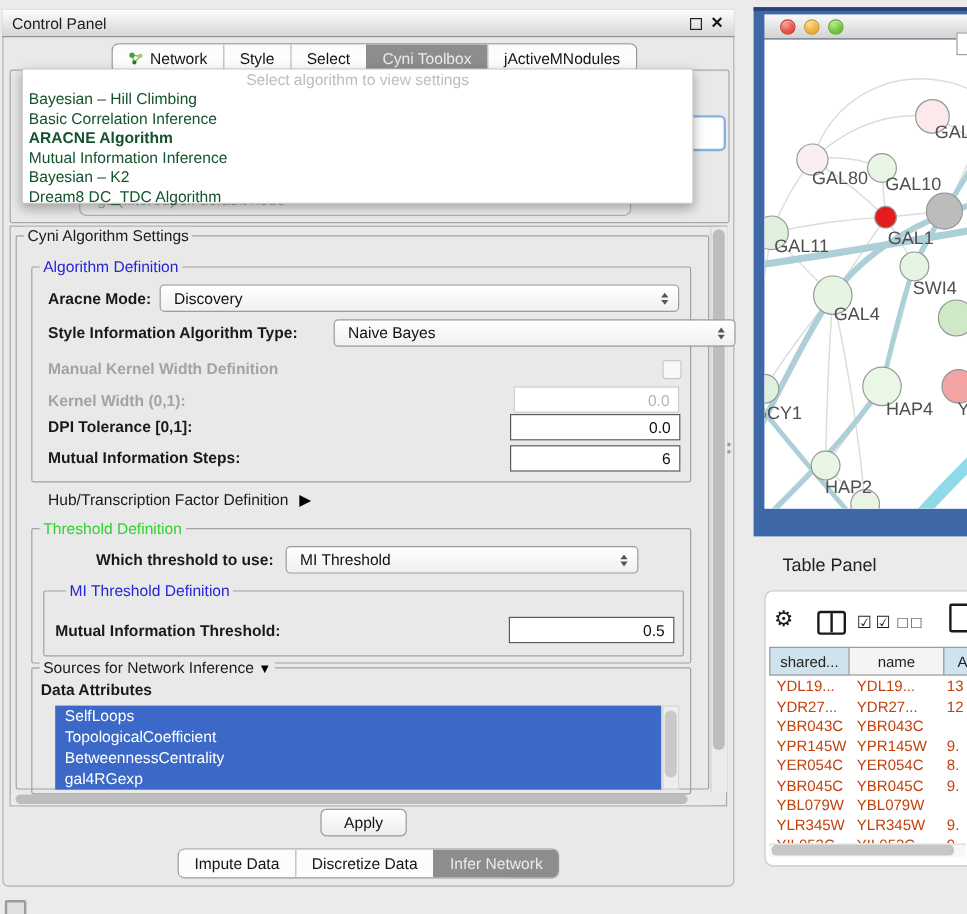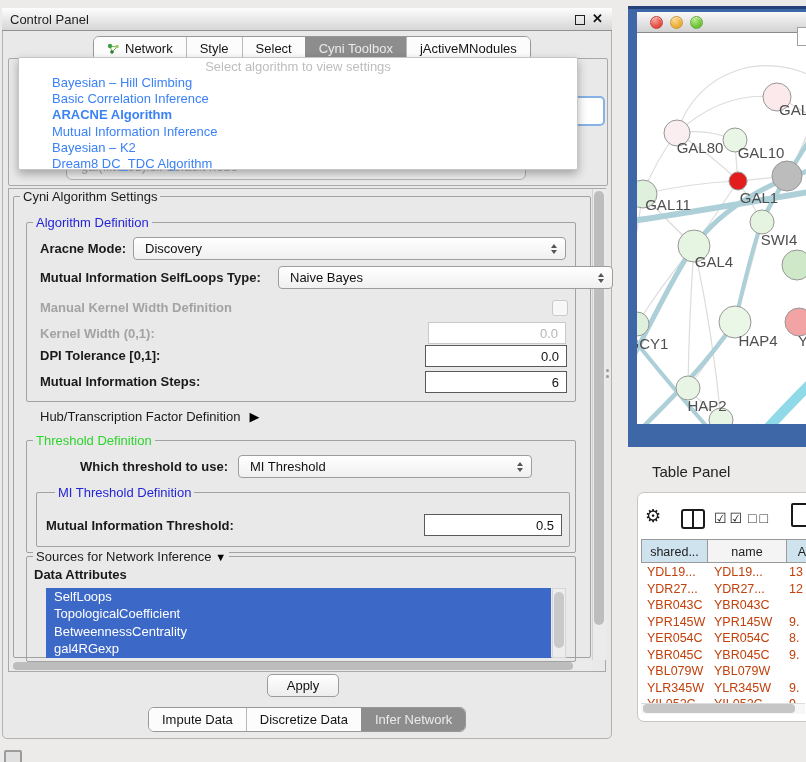--- a/index.html
+++ b/index.html
@@ -27,21 +27,21 @@
   #top-group{left:8px;top:58px;width:598px;height:126px;border:1px solid #a9a9a9;border-radius:2px;z-index:1;}
   #gal-combo{left:66px;top:152px;width:460px;height:28px;border:1px solid #b4b4b4;border-radius:6px;
              background:#f1f1f1;color:#a9a9a9;font-size:13px;line-height:28px;padding-left:14px;
              box-sizing:border-box;z-index:2;}
   #focus-frag{left:567px;top:96px;width:34px;height:26px;border:2px solid #86b2e4;border-radius:5px;
               background:#fff;z-index:3;}
   
   #algo-dropdown{left:18px;top:57px;width:560px;height:113px;background:#fff;border:1px solid #c6c6c6;
                  border-radius:2px;box-shadow:0 4px 10px rgba(0,0,0,.30);z-index:50;box-sizing:border-box;}
   #dd-prompt{height:17px;line-height:17px;text-align:center;color:#bdbdbd;font-size:13px;}
-  .dd-item{line-height:16.2px;font-size:13px;color:#3b82f6;padding-left:5px;white-space:nowrap;margin-left:28px;}
+  .dd-item{line-height:16.2px;font-size:13px;color:#14532d;padding-left:5px;white-space:nowrap;}
   .dd-item.bold{font-weight:bold;}
   
   #settings-outer{left:8px;top:188px;width:598px;height:484px;border:1px solid #a9a9a9;background:#e9e9e9;box-sizing:border-box;}
   #v-track{left:592px;top:189px;width:14px;height:471px;background:#ebebeb;border-left:1px solid #d2d2d2;box-sizing:border-box;}
   #v-thumb{left:594px;top:191px;width:10px;height:434px;background:#bdbdbd;border-radius:5px;}
   #h-track{left:9px;top:661px;width:583px;height:10px;background:#ebebeb;}
   #h-thumb{left:13px;top:662px;width:560px;height:8px;background:#bdbdbd;border-radius:4px;}
   
   .group{border:1px solid #a2a2a2;border-radius:2px;}
   .glabel{font-size:13px;line-height:15px;background:#e9e9e9;padding:0 3px;color:#1c1c1c;white-space:nowrap;z-index:2;}
@@ -176,21 +176,21 @@
 
   <div class="abs group" id="algo-group"></div>
   <span class="abs glabel blue" style="left:33px;top:215px;">Algorithm Definition</span>
 
   <span class="abs flabel" style="left:40px;top:241px;">Aracne Mode:</span>
   <div class="abs combo" style="left:133px;top:237px;width:433px;">
     <span>Discovery</span>
     <span class="spin"></span>
   </div>
 
-  <span class="abs flabel" style="left:40px;top:270px;">Mutual Information SelfLoops Type:</span>
+  <span class="abs flabel" style="left:40px;top:270px;">Style Information Algorithm Type:</span>
   <div class="abs combo" style="left:278px;top:266px;width:335px;">
     <span>Naive Bayes</span>
     <span class="spin"></span>
   </div>
 
   <span class="abs flabel dim" style="left:40px;top:300px;">Manual Kernel Width Definition</span>
   <div class="abs" id="cb-manual"></div>
 
   <span class="abs flabel dim" style="left:40px;top:326px;">Kernel Width (0,1):</span>
   <div class="abs vfield dim" style="left:428px;top:322px;width:138px;height:22px;">0.0</div>

